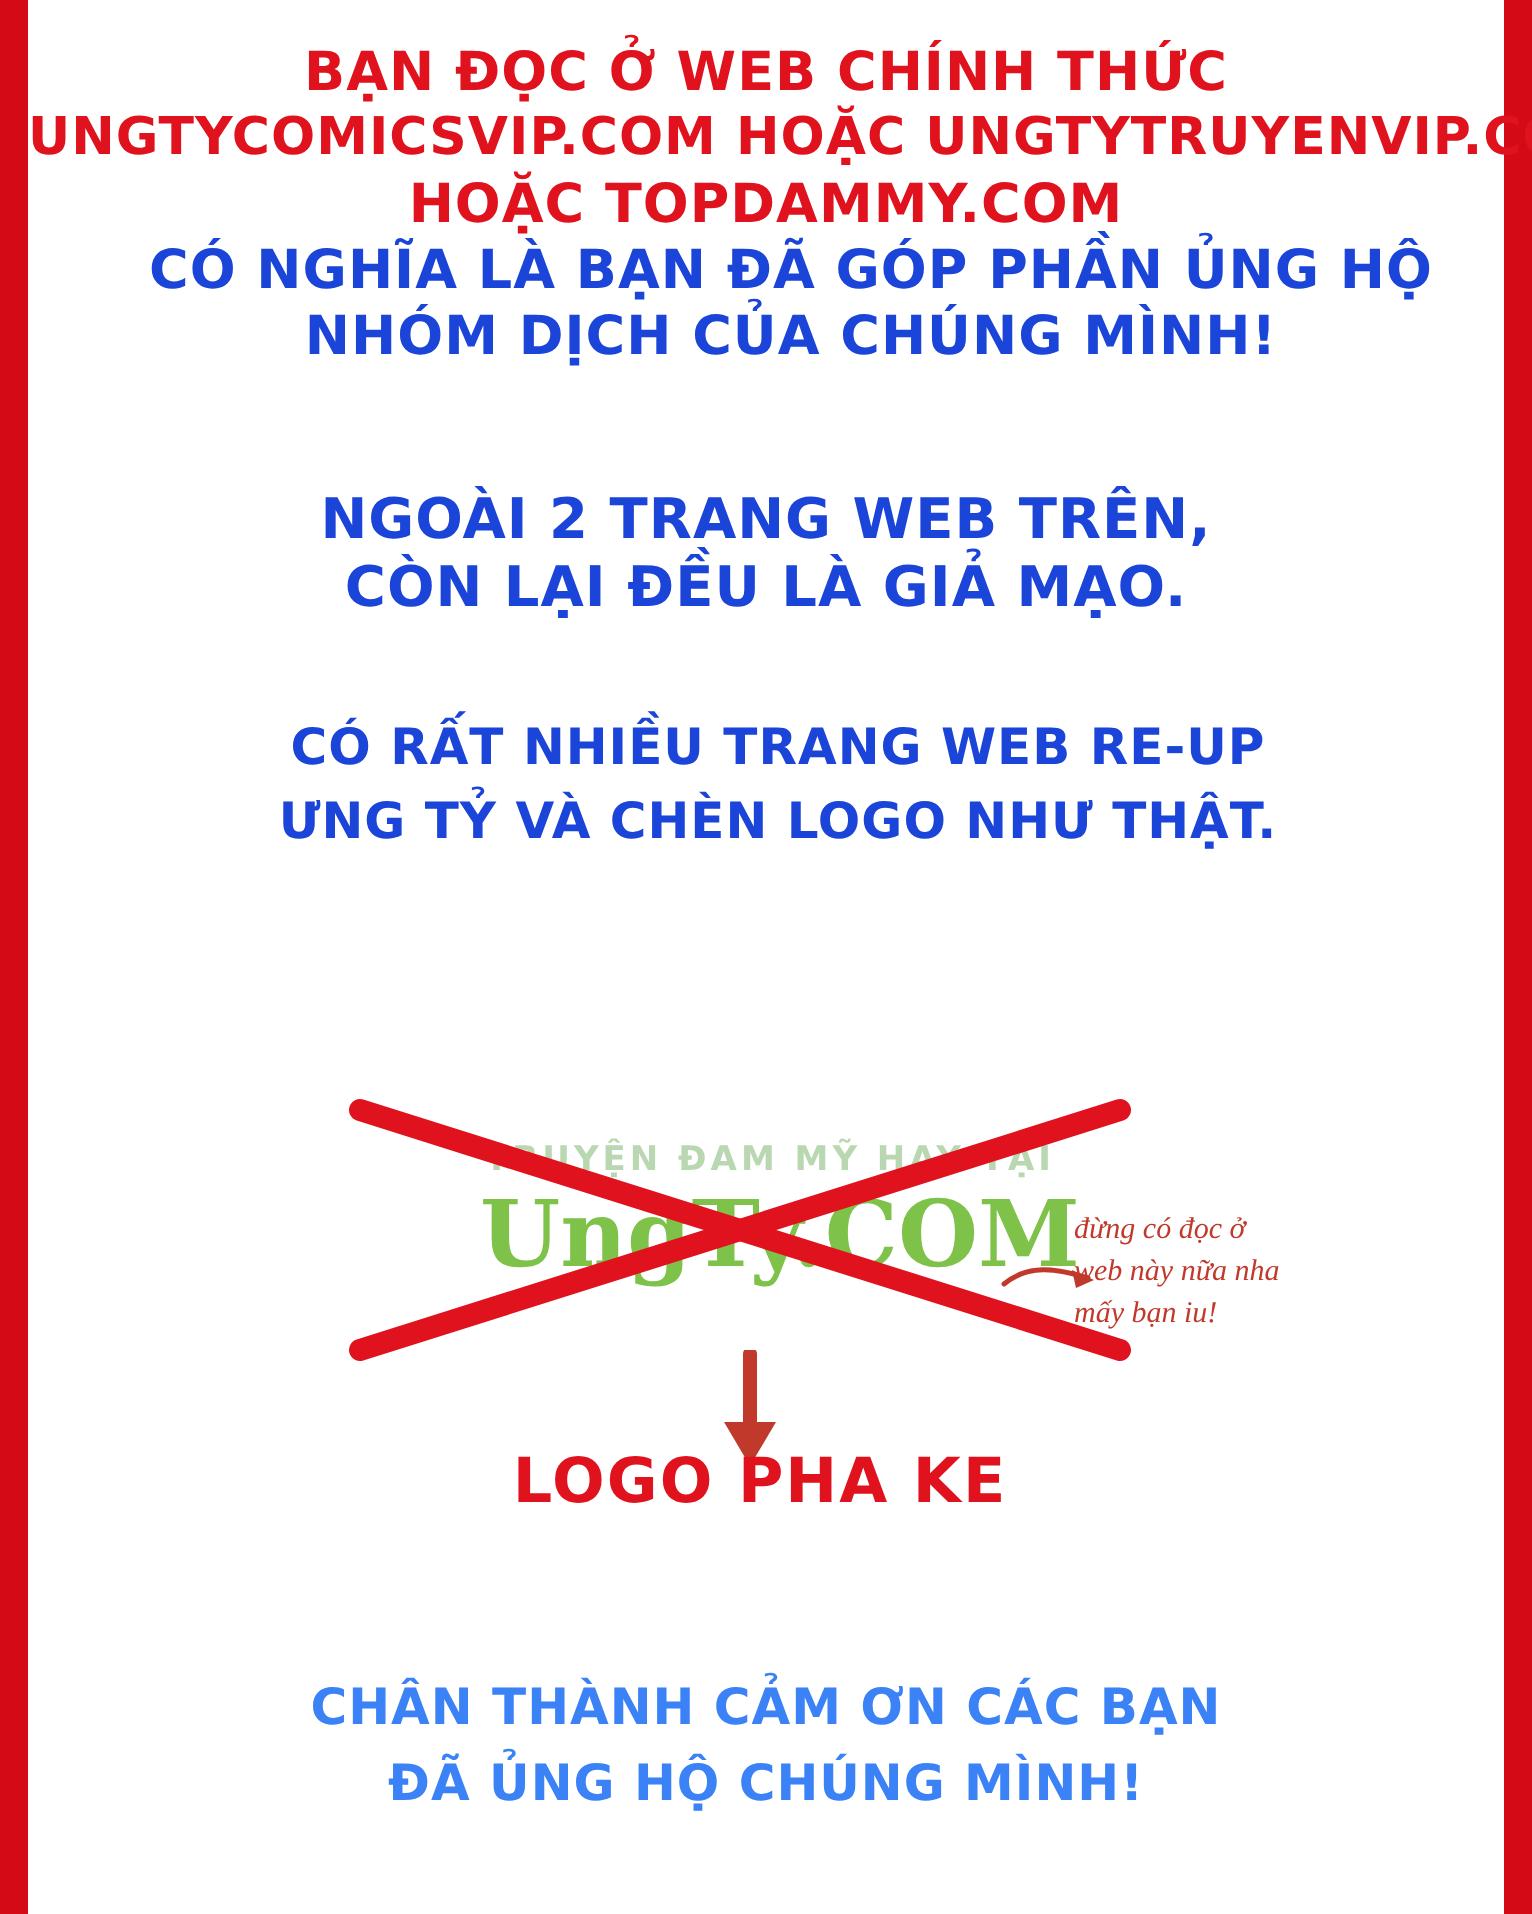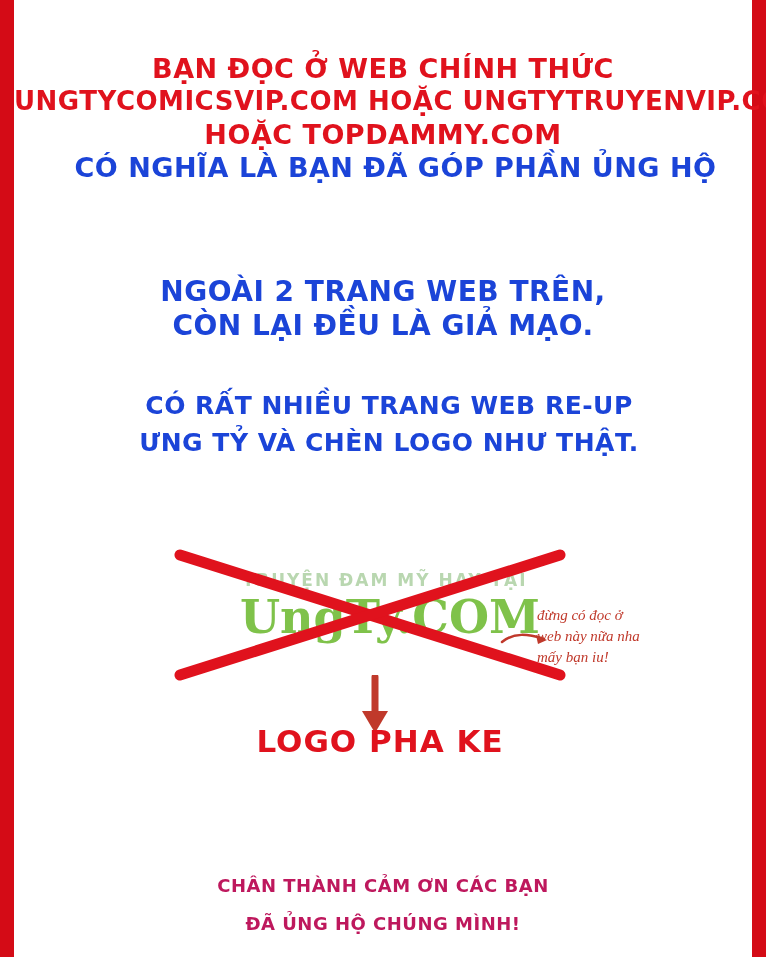--- a/index.html
+++ b/index.html
@@ -28,21 +28,20 @@
     background: #d40b16;
   }
   .edge-bar.left { left: 0; }
   .edge-bar.right { right: 0; }
 
   .block {
     position: absolute;
     left: 14px;
     width: 738px;
     text-align: center;
-    margin-top: 32px;
   }
 
   .line {
     display: block;
     white-space: nowrap;
     letter-spacing: 0.5px;
   }
 
   
   .notice { top: 20px; }
@@ -168,40 +167,41 @@
   .arrow-right {
     position: absolute;
     left: 500px;
     top: 628px;
     width: 48px;
     height: 24px;
   }
 
   .thanks { top: 835px; }
   .thanks .line {
-    color: #be185d;
-    font-size: 18px;
+    color: #3b82f6;
+    font-size: 25px;
     font-weight: bold;
     line-height: 38px;
     text-transform: uppercase;
   }
 </style>
 </head>
 <body>
 
 <div class="page">
 
   <div class="edge-bar left"></div>
   <div class="edge-bar right"></div>
 
   <div class="block notice">
     <span class="line red l1">Bạn đọc ở web chính thức</span>
     <span class="line red l2">ungtycomicsvip.com hoặc ungtytruyenvip.com</span>
     <span class="line red l3">hoặc topdammy.com</span>
     <span class="line blue l4">có nghĩa là bạn đã góp phần ủng hộ</span>
+    <span class="line blue l5">nhóm dịch của chúng mình!</span>
   </div>
 
   <div class="block para1">
     <span class="line">Ngoài 2 trang web trên,</span>
     <span class="line">còn lại đều là giả mạo.</span>
   </div>
 
   <div class="block para2">
     <span class="line">Có rất nhiều trang web re-up</span>
     <span class="line">Ưng Tỷ và chèn logo như thật.</span>

